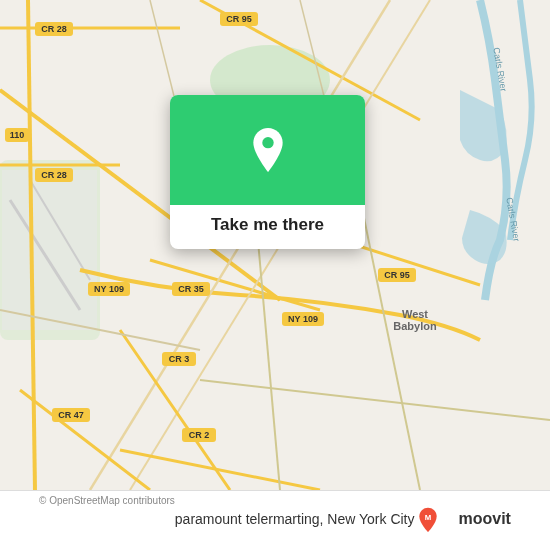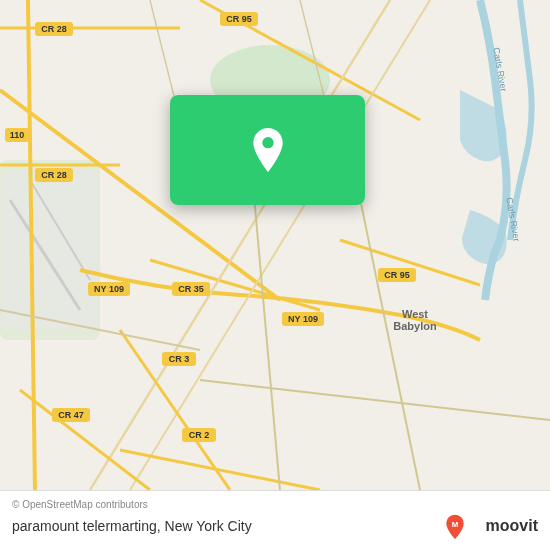--- a/index.html
+++ b/index.html
@@ -74,21 +74,21 @@
       border-style: solid;
       border-color: white transparent transparent transparent;
     }
 
     
     #bottom-bar {
       width: 550px;
       height: 56px;
       background: white;
       display: flex;
-      flex-direction: column;
+      flex-direction: row;
       justify-content: center;
       padding: 4px 12px;
       border-top: 1px solid #ddd;
     }
 
     #attribution {
       font-size: 10px;
       color: #888;
       margin-bottom: 3px;
     }
@@ -220,20 +220,21 @@
   </svg>
 
   <div id="popup-card">
     <div id="popup-green">
 
       <svg id="location-pin" viewBox="0 0 44 54" xmlns="http://www.w3.org/2000/svg">
         <path d="M22 0C12.06 0 4 8.06 4 18c0 13.5 18 36 18 36s18-22.5 18-36C40 8.06 31.94 0 22 0z" fill="white"></path>
         <circle cx="22" cy="18" r="7" fill="#2ecc71"></circle>
       </svg>
     </div>
+    <div id="popup-label">Take me there</div>
   </div>
 </div>
 
 <div id="bottom-bar">
   <div id="attribution">© OpenStreetMap contributors</div>
   <div id="bottom-row">
     <span id="place-name">paramount telermarting, New York City</span>
     <div id="moovit-logo">
 
       <svg id="moovit-icon" viewBox="0 0 30 30" xmlns="http://www.w3.org/2000/svg">

